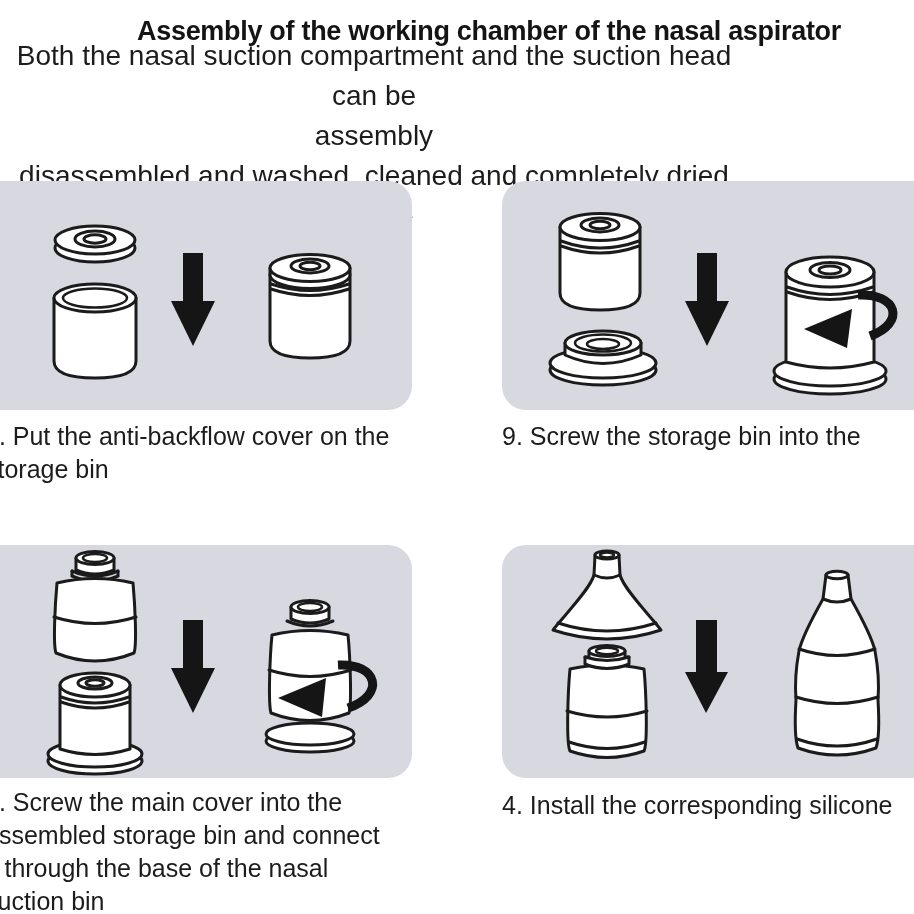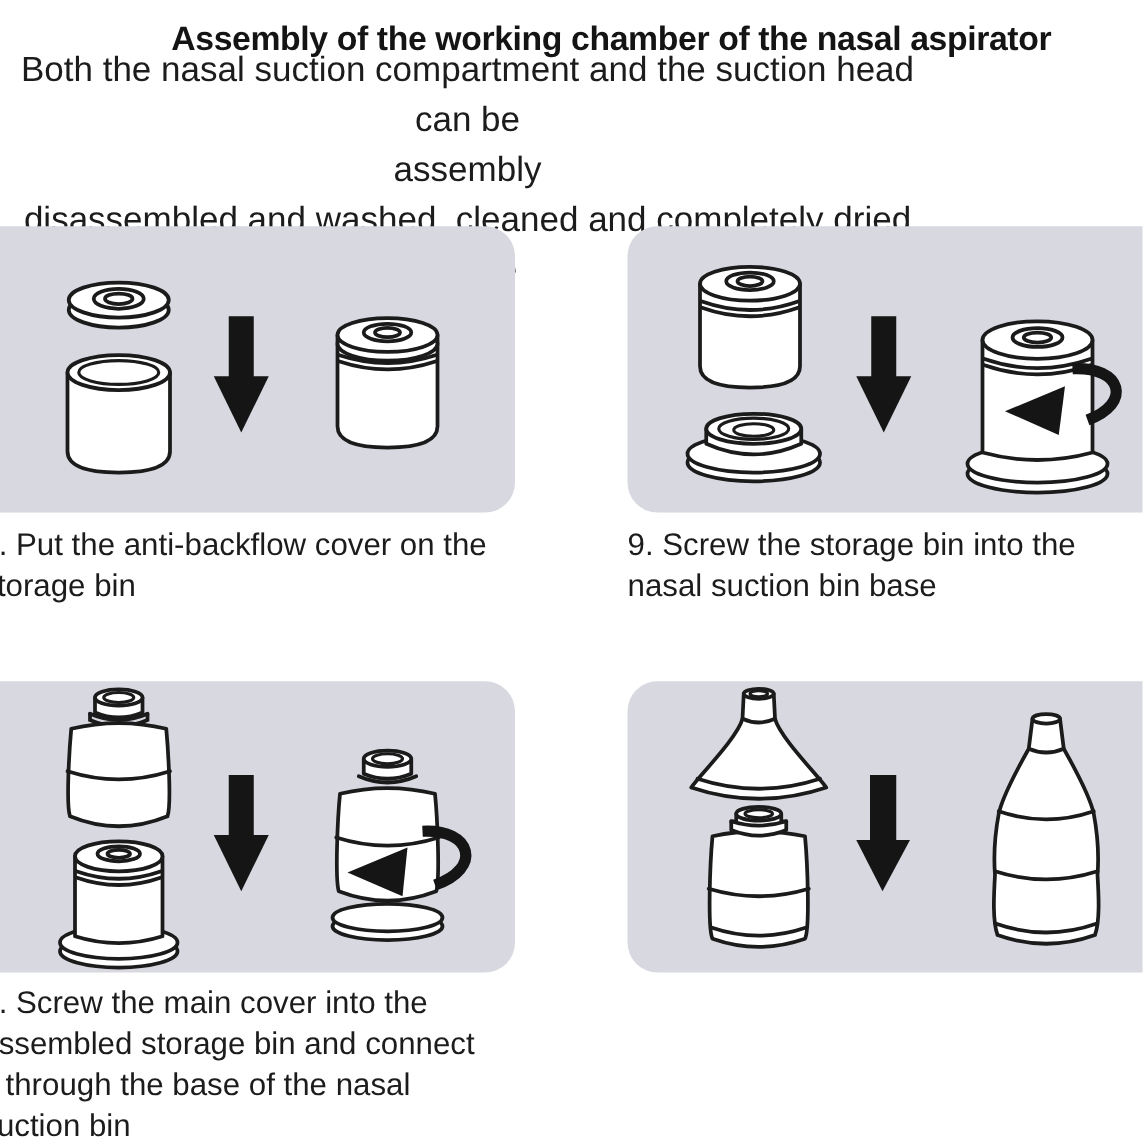--- a/index.html
+++ b/index.html
@@ -205,26 +205,26 @@
     </svg>
   </div>
 
   <div class="caption c1">
     <div>1. Put the anti-backflow cover on the</div>
     <div>storage bin</div>
   </div>
 
   <div class="caption c2">
     <div>9. Screw the storage bin into the</div>
-    <div>nasal suction bin base</div>
   </div>
 
   <div class="caption c3">
     <div>3. Screw the main cover into the</div>
     <div>assembled storage bin and connect</div>
     <div>it through the base of the nasal</div>
     <div>suction bin</div>
   </div>
 
   <div class="caption c4">
+    <div>4. Install the corresponding silicone</div>
   </div>
 
 </div>
 
 </body></html>

